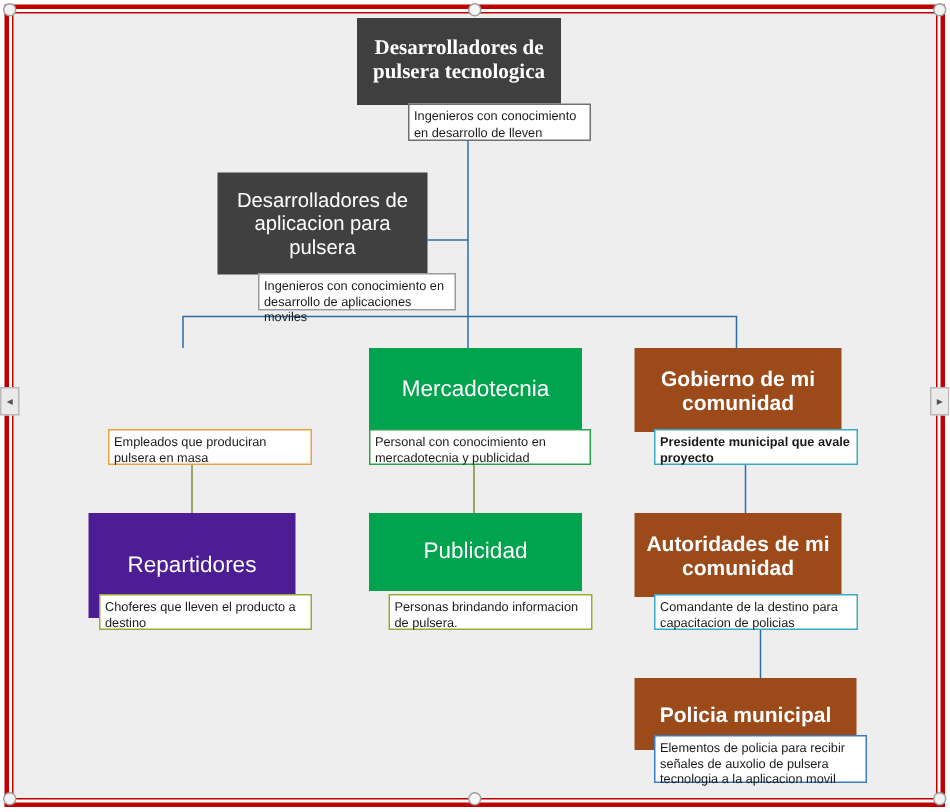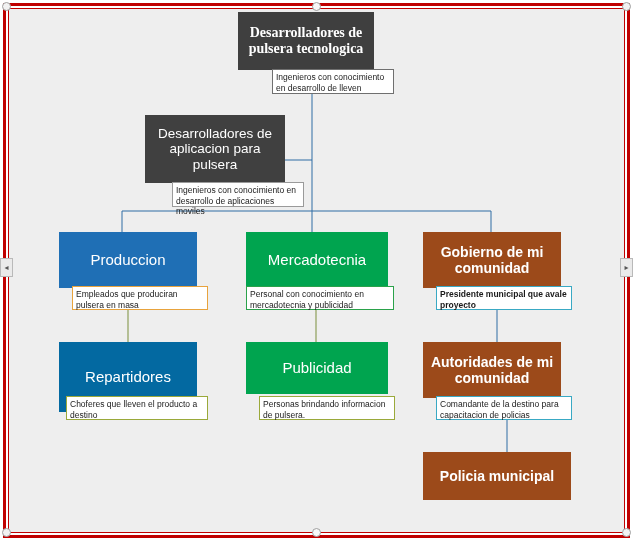--- a/index.html
+++ b/index.html
@@ -161,42 +161,39 @@
       <span>Ingenieros con conocimiento en  desarrollo de lleven</span>
     </div>
 
     <div class="node" style="left:135px; top:105px; width:140px; height:68px; background:#404040; font-size:13.5px; font-weight:normal;">
       <span class="node-title">Desarrolladores de aplicacion para pulsera</span>
     </div>
     <div class="note b-gray" style="left:162px; top:172px; width:132px; height:25px;">
       <span>Ingenieros con conocimiento en desarrollo de aplicaciones moviles</span>
     </div>
 
-    <div class="node" style="left:49px; top:222px; width:138px; height:56px; background:#1f6fb5; font-size:15px;">
-      <span class="node-title">Produccion</span>
-    </div>
     <div class="note b-orange" style="left:62px; top:276px; width:136px; height:24px;">
       <span>Empleados que produciran pulsera en masa</span>
     </div>
 
     <div class="node" style="left:236px; top:222px; width:142px; height:56px; background:#00a44f; font-size:15px;">
       <span class="node-title">Mercadotecnia</span>
     </div>
     <div class="note b-green" style="left:236px; top:276px; width:148px; height:24px;">
       <span>Personal con conocimiento en mercadotecnia y publicidad</span>
     </div>
 
     <div class="node" style="left:413px; top:222px; width:138px; height:56px; background:#9c4a1a; font-size:14px; font-weight:bold;">
       <span class="node-title">Gobierno de mi comunidad</span>
     </div>
     <div class="note b-teal" style="left:426px; top:276px; width:136px; height:24px;font-weight:bold;">
       <span>Presidente municipal que avale proyecto</span>
     </div>
 
-    <div class="node" style="left:49px; top:332px; width:138px; height:70px; background:#0369a1; font-size:15px;">
+    <div class="node" style="left:49px; top:332px; width:138px; height:70px; background:#4c1d95; font-size:15px;">
       <span class="node-title">Repartidores</span>
     </div>
     <div class="note b-olive" style="left:56px; top:386px; width:142px; height:24px;">
       <span>Choferes que lleven el producto a destino</span>
     </div>
 
     <div class="node" style="left:236px; top:332px; width:142px; height:52px; background:#00a44f; font-size:15px;">
       <span class="node-title">Publicidad</span>
     </div>
     <div class="note b-olive" style="left:249px; top:386px; width:136px; height:24px;">
@@ -206,15 +203,18 @@
     <div class="node" style="left:413px; top:332px; width:138px; height:56px; background:#9c4a1a; font-size:14px; font-weight:bold;">
       <span class="node-title">Autoridades de mi comunidad</span>
     </div>
     <div class="note b-teal" style="left:426px; top:386px; width:136px; height:24px;">
       <span>Comandante de la destino para capacitacion de policias</span>
     </div>
 
     <div class="node" style="left:413px; top:442px; width:148px; height:48px; background:#9c4a1a; font-size:14px; font-weight:bold;">
       <span class="node-title">Policia municipal</span>
     </div>
+    <div class="note b-blue" style="left:426px; top:480px; width:142px; height:32px;">
+      <span>Elementos de policia para recibir señales de auxolio de pulsera tecnologia a la aplicacion movil</span>
+    </div>
 
   </div>
 </div>
 
 </body></html>

